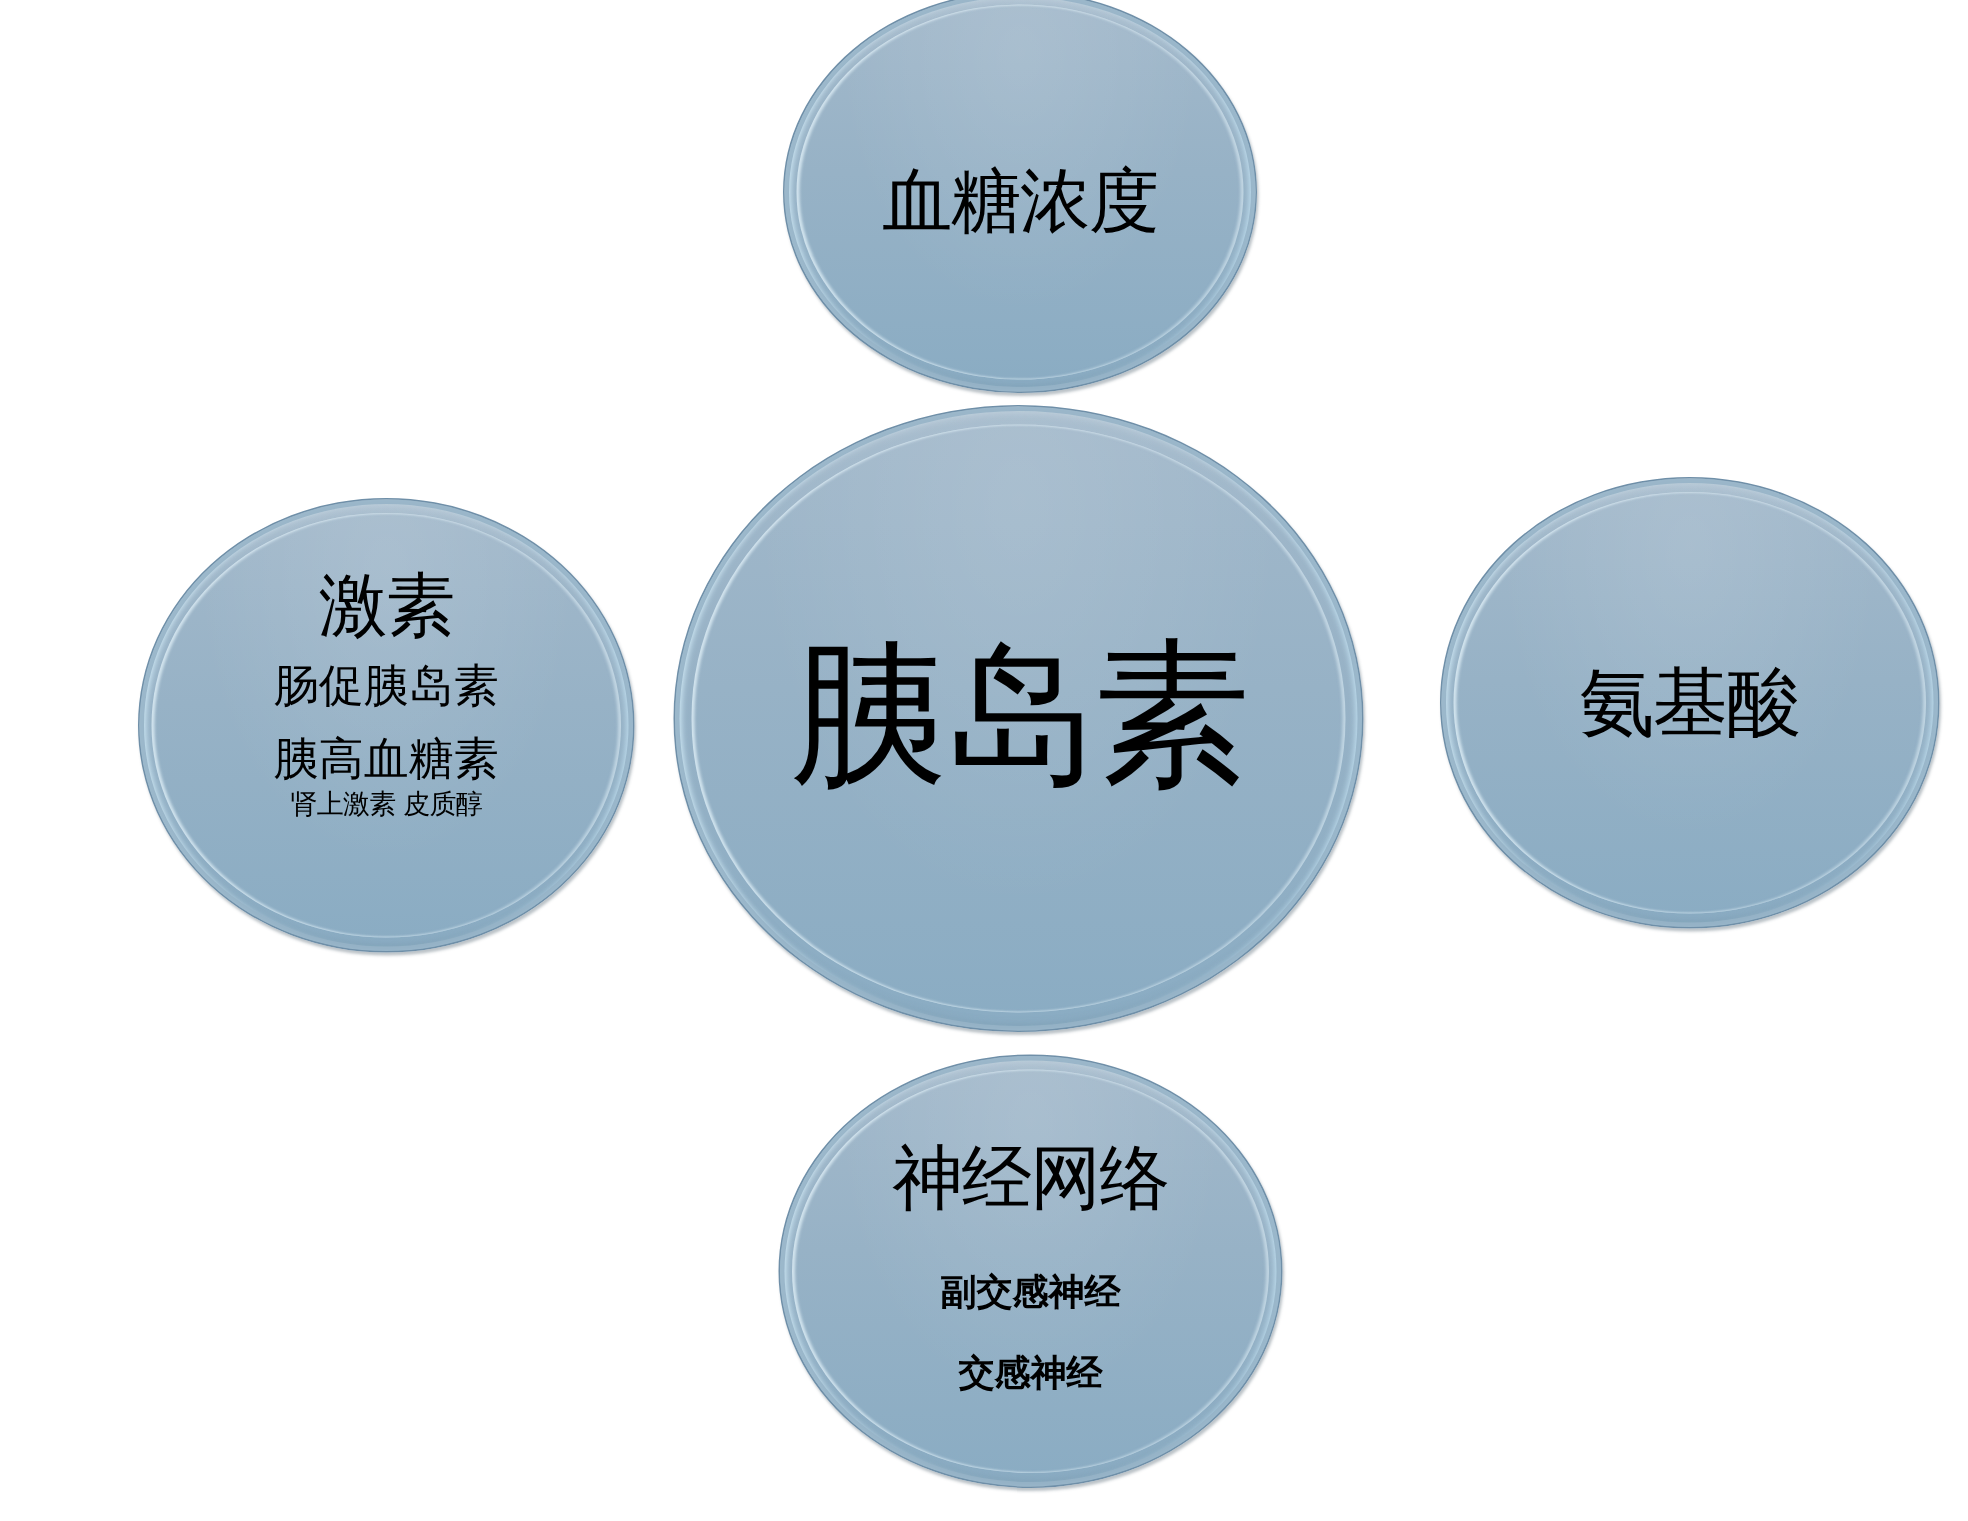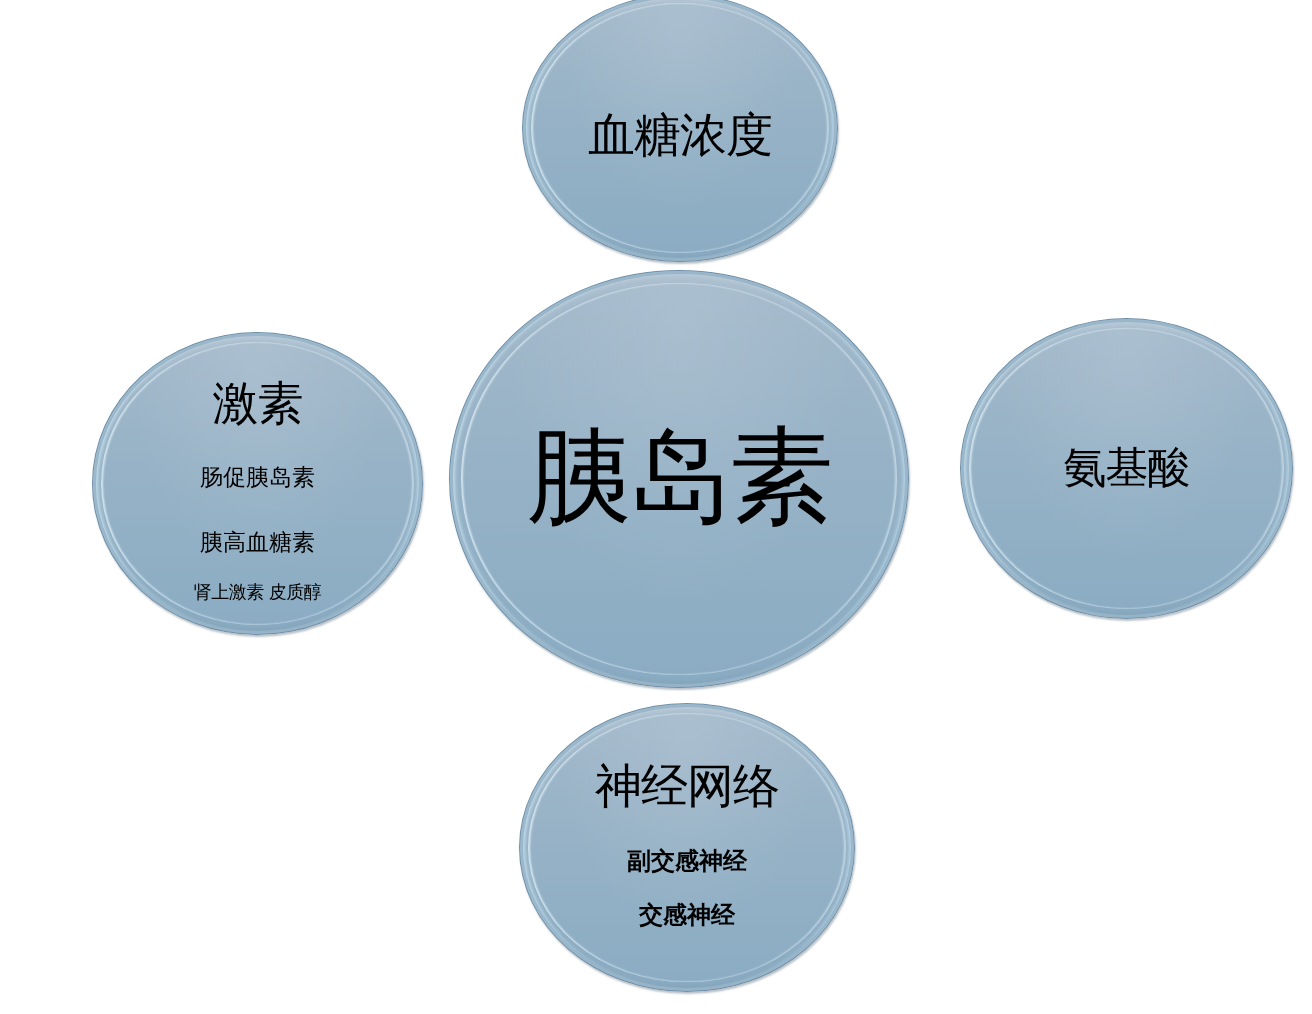--- a/index.html
+++ b/index.html
@@ -67,33 +67,32 @@
     
     #b-center {
       left: 449px; top: 270px; width: 460px; height: 418px;
     }
     #b-center .title { font-size: 104px; letter-spacing: -3px; margin-top: -6px; }
 
     
     #b-left {
       left: 92px; top: 332px; width: 331px; height: 303px;
       justify-content: flex-start;
-      gap: 23px;
     }
     #b-left .title { font-size: 46px; margin-top: 47px; }
-    #b-left .sub { font-size: 23px; }
+    #b-left .sub { font-size: 30px; }
     #b-left .sub-0 { margin-top: 17px; }
     #b-left .sub-1 { margin-top: 19px; }
     #b-left .sub-2 { margin-top: 6px; font-size: 18px; letter-spacing: -0.5px; }
 
     
     #b-right {
       left: 960px; top: 318px; width: 333px; height: 301px;
     }
-    #b-right .title { font-size: 43px; line-height: 1.2; margin-top: -1px; }
+    #b-right .title { font-size: 50px; line-height: 1.2; margin-top: -1px; }
 
     
     #b-bottom {
       left: 519px; top: 703px; width: 336px; height: 289px;
       justify-content: flex-start;
     }
     #b-bottom .title { font-size: 47px; margin-top: 58px; }
     #b-bottom .sub { font-size: 24px; font-weight: bold; }
     #b-bottom .sub-0 { margin-top: 40px; }
     #b-bottom .sub-1 { margin-top: 30px; }

